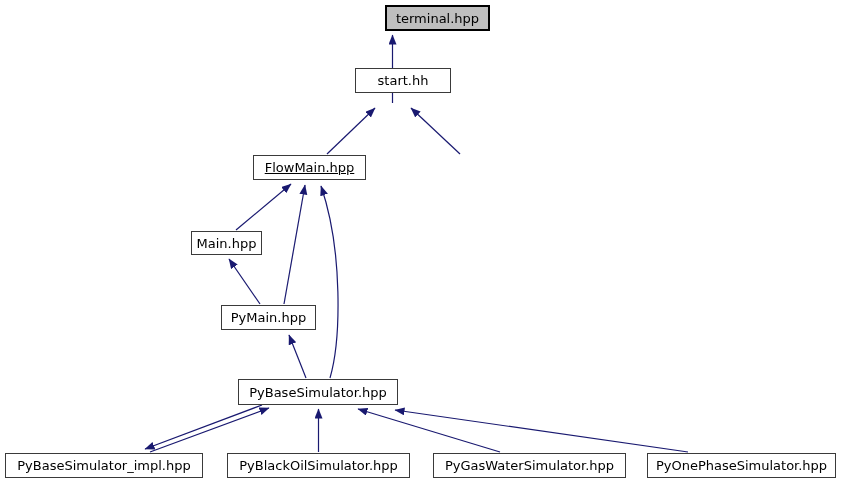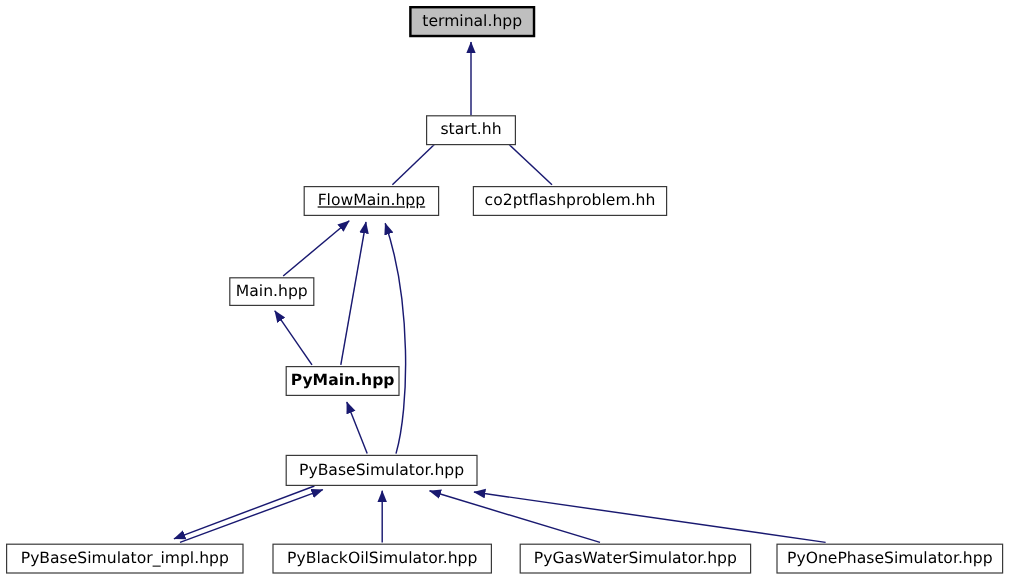--- a/index.html
+++ b/index.html
@@ -44,20 +44,21 @@
     justify-content: center;
     font-size: 13px;
     color: #000000;
     white-space: nowrap;
     cursor: pointer;
   }
   .node.highlight {
     background: var(--hl-fill, #bfbfbf);
     border: 2px solid #000000;
     cursor: default;
+    margin-left: 44px;
   }
 </style>
 </head>
 <body>
 
 <div id="stage" style="--bg: #ffffff; --edge: #191970; --node-fill: #ffffff; --node-border: #3a3a3a; --hl-fill: #bfbfbf;">
   <svg id="edge-svg" viewBox="0 0 847 485" xmlns="http://www.w3.org/2000/svg">
     <defs>
       <marker id="arrow" markerWidth="11" markerHeight="9" refX="9.5" refY="4" orient="auto" markerUnits="userSpaceOnUse">
         <path d="M0,0 L10,4 L0,8 z" class="arrowhead" fill="#191970"></path>
@@ -74,24 +75,23 @@
       <path d="M330,378 C341,340 343,250 321,186" class="edge" marker-end="url(#arrow)"></path>
       <path d="M150,452 L269,408" class="edge" marker-end="url(#arrow)"></path>
       <path d="M262,405 L145,449" class="edge" marker-end="url(#arrow)"></path>
       <path d="M318.5,452 L318.5,409" class="edge" marker-end="url(#arrow)"></path>
       <path d="M500,452 L358,409" class="edge" marker-end="url(#arrow)"></path>
       <path d="M688,452 L395,410" class="edge" marker-end="url(#arrow)"></path>
     </svg>
   <div id="nodes-layer">
 
   <div class="node highlight" style="left: 341px; top: 5px; width: 105px; height: 26px;">terminal.hpp</div>
-      <div class="node" style="left: 355px; top: 96px; width: 75px; height: 25px;">start.hh</div>
+      <div class="node" style="left: 355px; top: 68px; width: 96px; height: 25px;">start.hh</div>
       <div class="node" style="left: 253px; top: 155px; width: 113px; height: 25px; text-decoration: underline;">FlowMain.hpp</div>
-      <div class="node" style="left: 394px; top: 155px; width: 162px; height: 25px;">co2ptflashproblem.hh</div>
       <div class="node" style="left: 191px; top: 231px; width: 71px; height: 24px;">Main.hpp</div>
-      <div class="node" style="left: 238px; top: 305px; width: 95px; height: 25px; font-weight: bold;">PyMain.hpp</div>
+      <div class="node" style="left: 221px; top: 305px; width: 95px; height: 25px;">PyMain.hpp</div>
       <div class="node" style="left: 238px; top: 379px; width: 160px; height: 26px;">PyBaseSimulator.hpp</div>
       <div class="node" style="left: 227px; top: 453px; width: 183px; height: 25px;">PyBlackOilSimulator.hpp</div>
       <div class="node" style="left: 5px; top: 453px; width: 198px; height: 25px;">PyBaseSimulator_impl.hpp</div>
       <div class="node" style="left: 647px; top: 453px; width: 189px; height: 25px;">PyOnePhaseSimulator.hpp</div>
       <div class="node" style="left: 433px; top: 453px; width: 193px; height: 25px;">PyGasWaterSimulator.hpp</div>
     </div>
 </div>
 
 </body></html>

